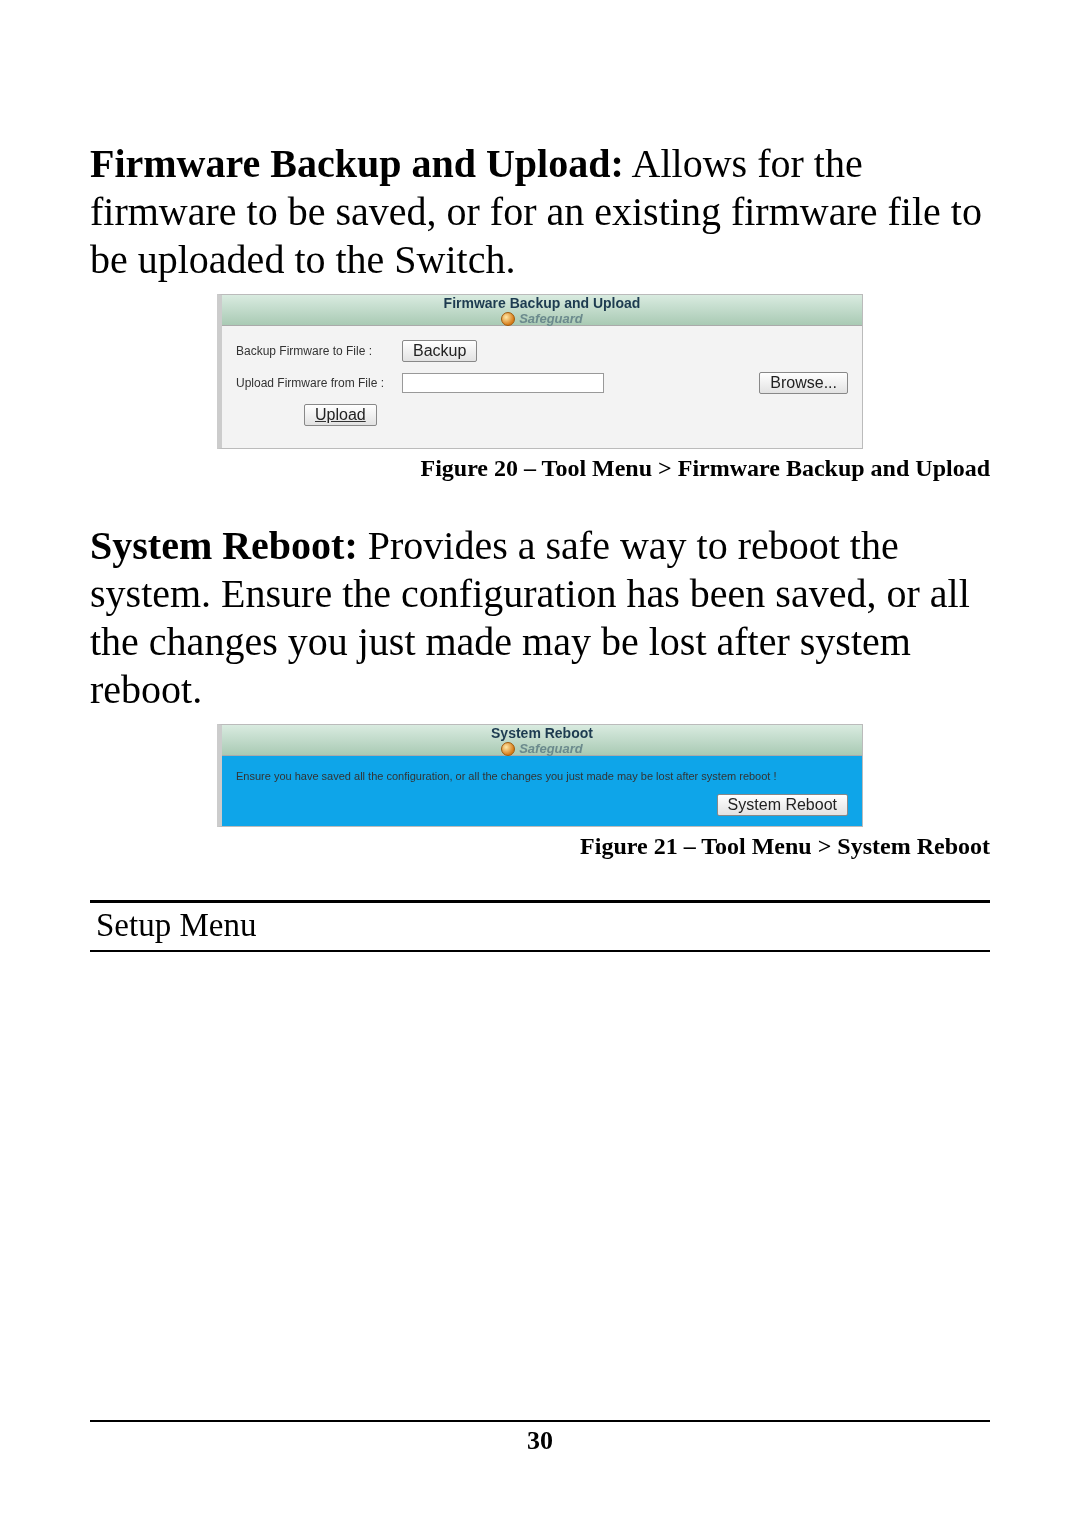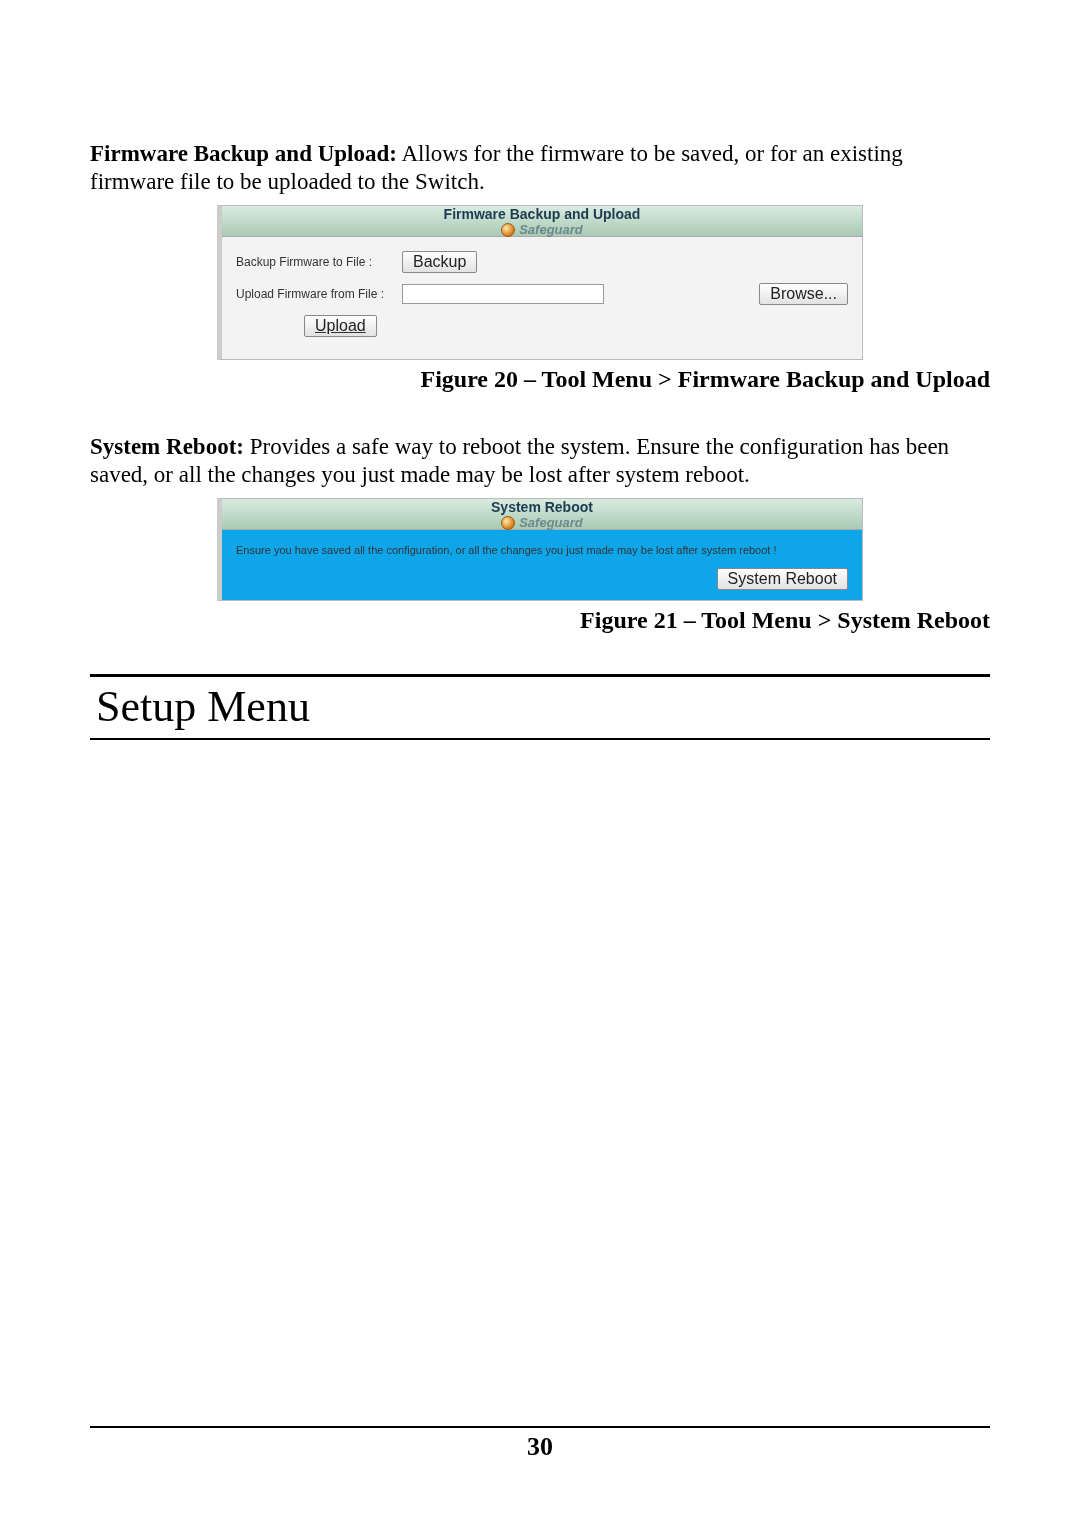--- a/index.html
+++ b/index.html
@@ -10,21 +10,21 @@
     color: #000;
   }
   .page {
     width: 1080px;
     height: 1526px;
     position: relative;
     box-sizing: border-box;
     padding: 140px 90px 60px 90px;
   }
   .body-para {
-    font-size: 23px;
+    font-size: 40px;
     line-height: 1.2;
     margin: 0 0 6px 0;
   }
   .bold-run { font-weight: bold; }
   .figure-caption {
     text-align: right;
     font-weight: bold;
     font-size: 24px;
     margin: 6px 0 40px 0;
   }
@@ -113,34 +113,34 @@
   .sr-btn-row { text-align: right; }
 
   
   .section-box {
     margin-top: 36px;
     border-top: 3px solid #000;
     border-bottom: 2px solid #000;
     padding: 4px 0 6px 6px;
   }
   .section-box .section-title {
-    font-size: 44px;
+    font-size: 33px;
   }
 
   .setup-para {
     font-size: 31px;
     line-height: 1.2;
     text-align: justify;
     margin-top: 8px;
   }
 
   
   .page-footer {
     position: absolute;
-    bottom: 64px;
+    bottom: 70px;
     left: 90px;
     right: 90px;
     text-align: center;
     border-top: 2px solid #000;
     padding-top: 4px;
     font-size: 26px;
     font-weight: bold;
   }
 </style>
 </head>

